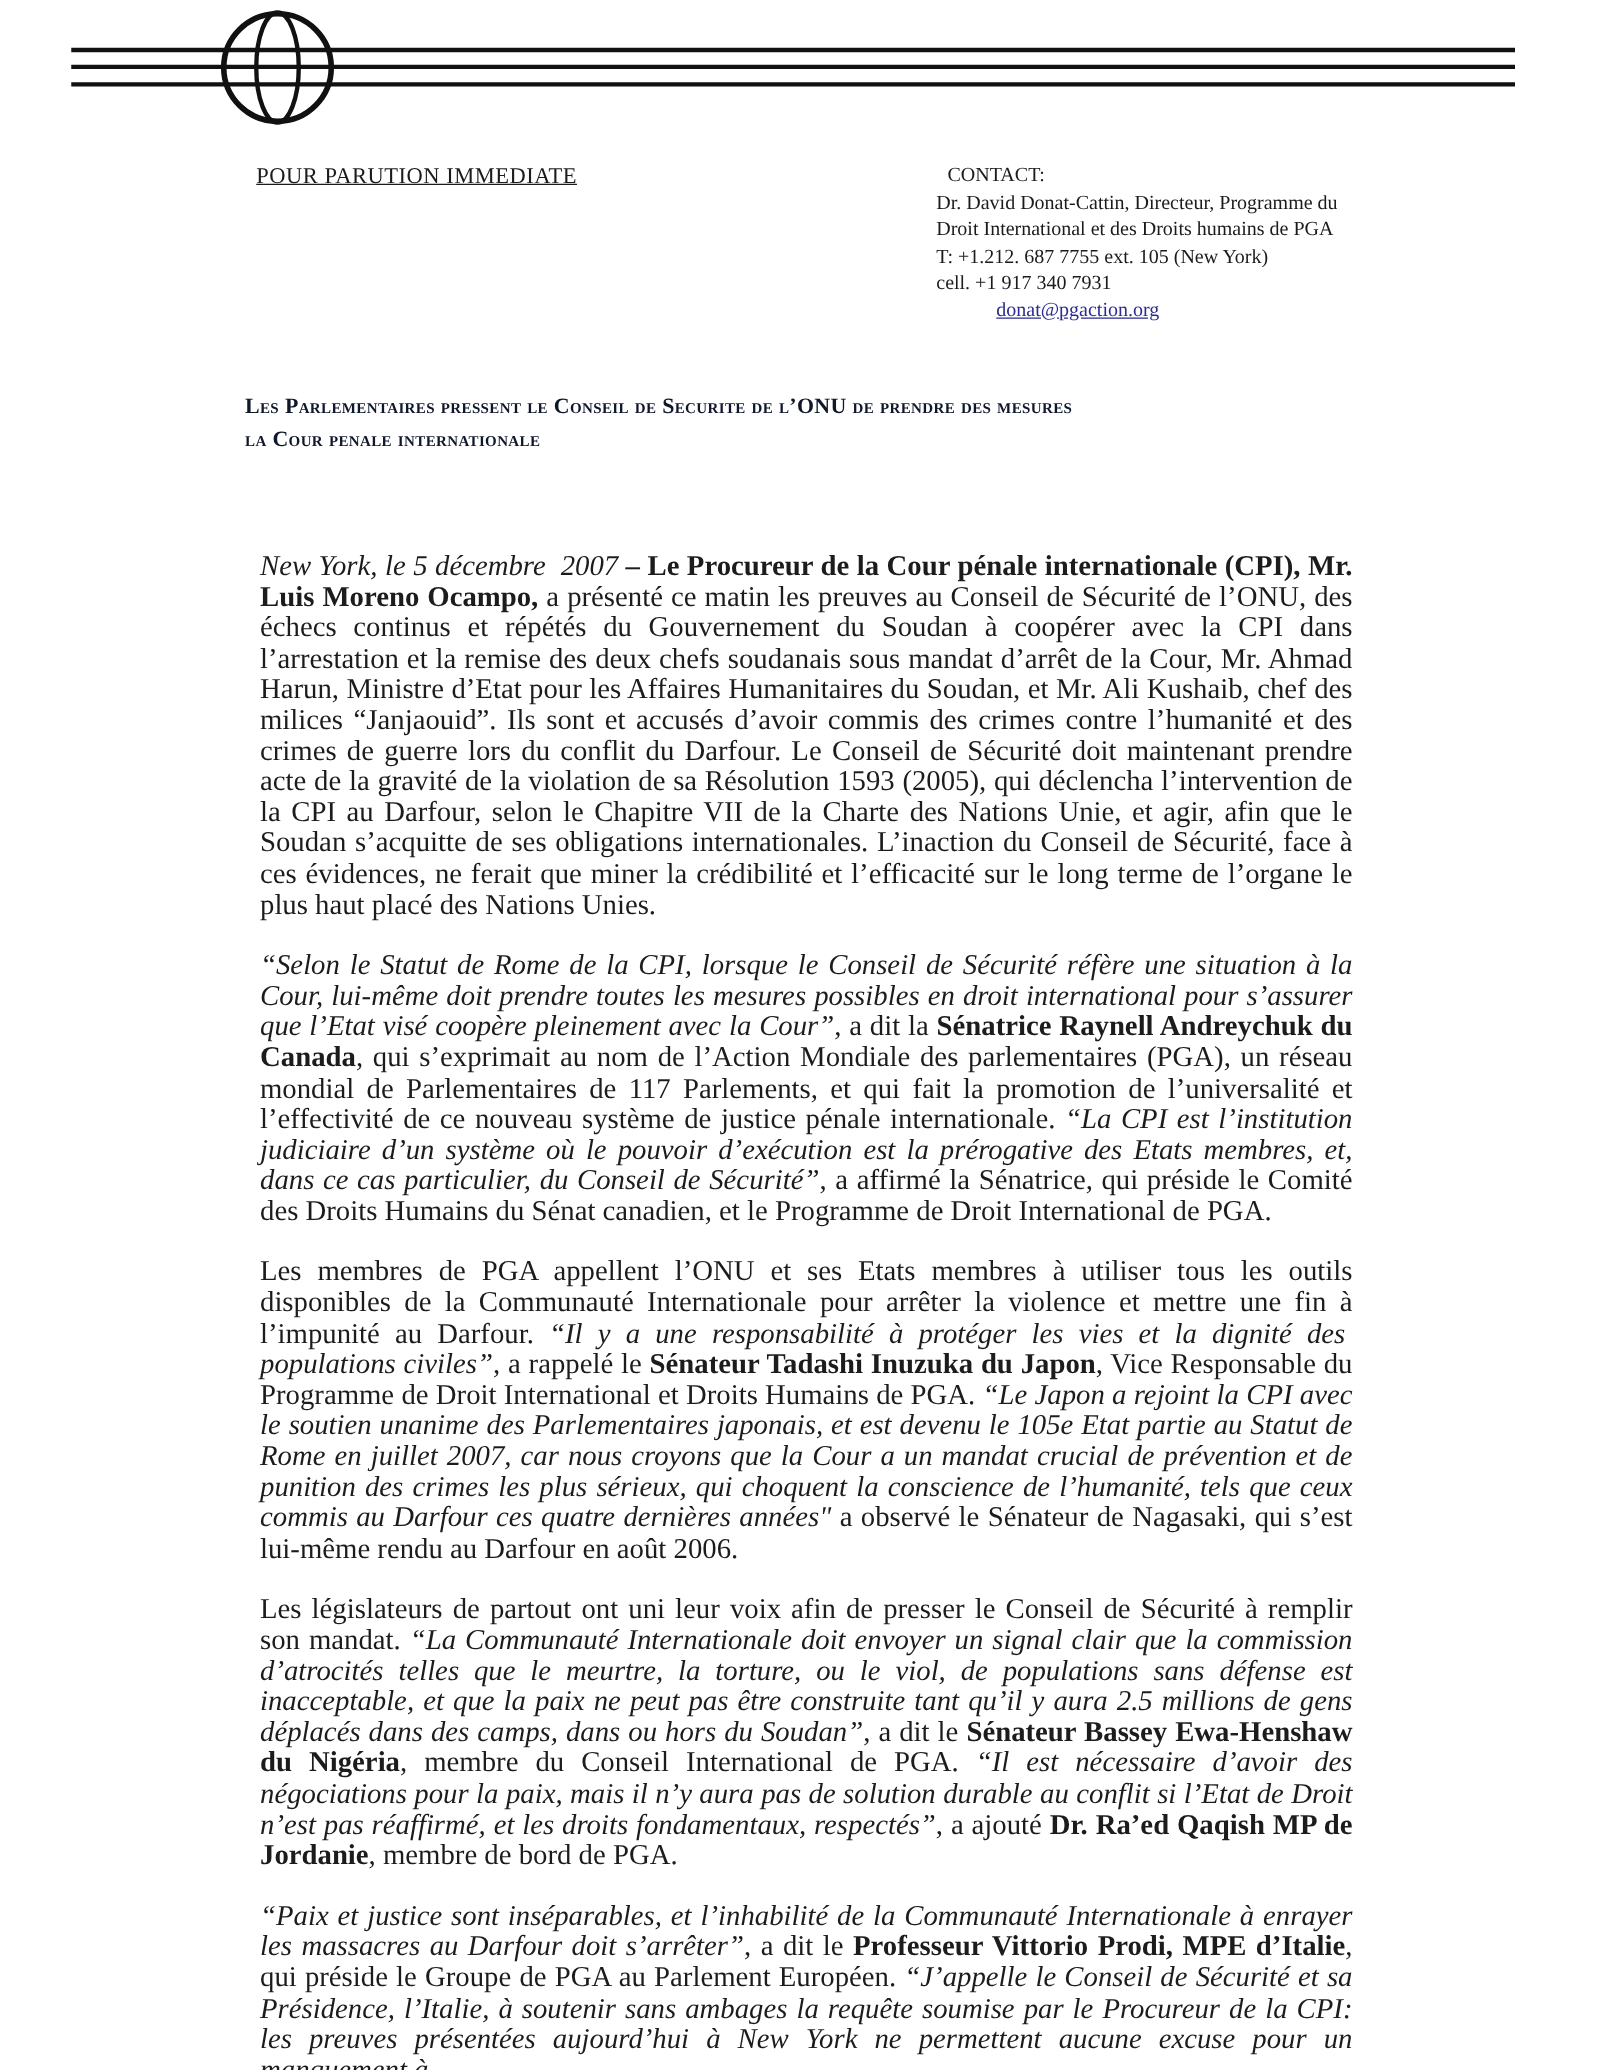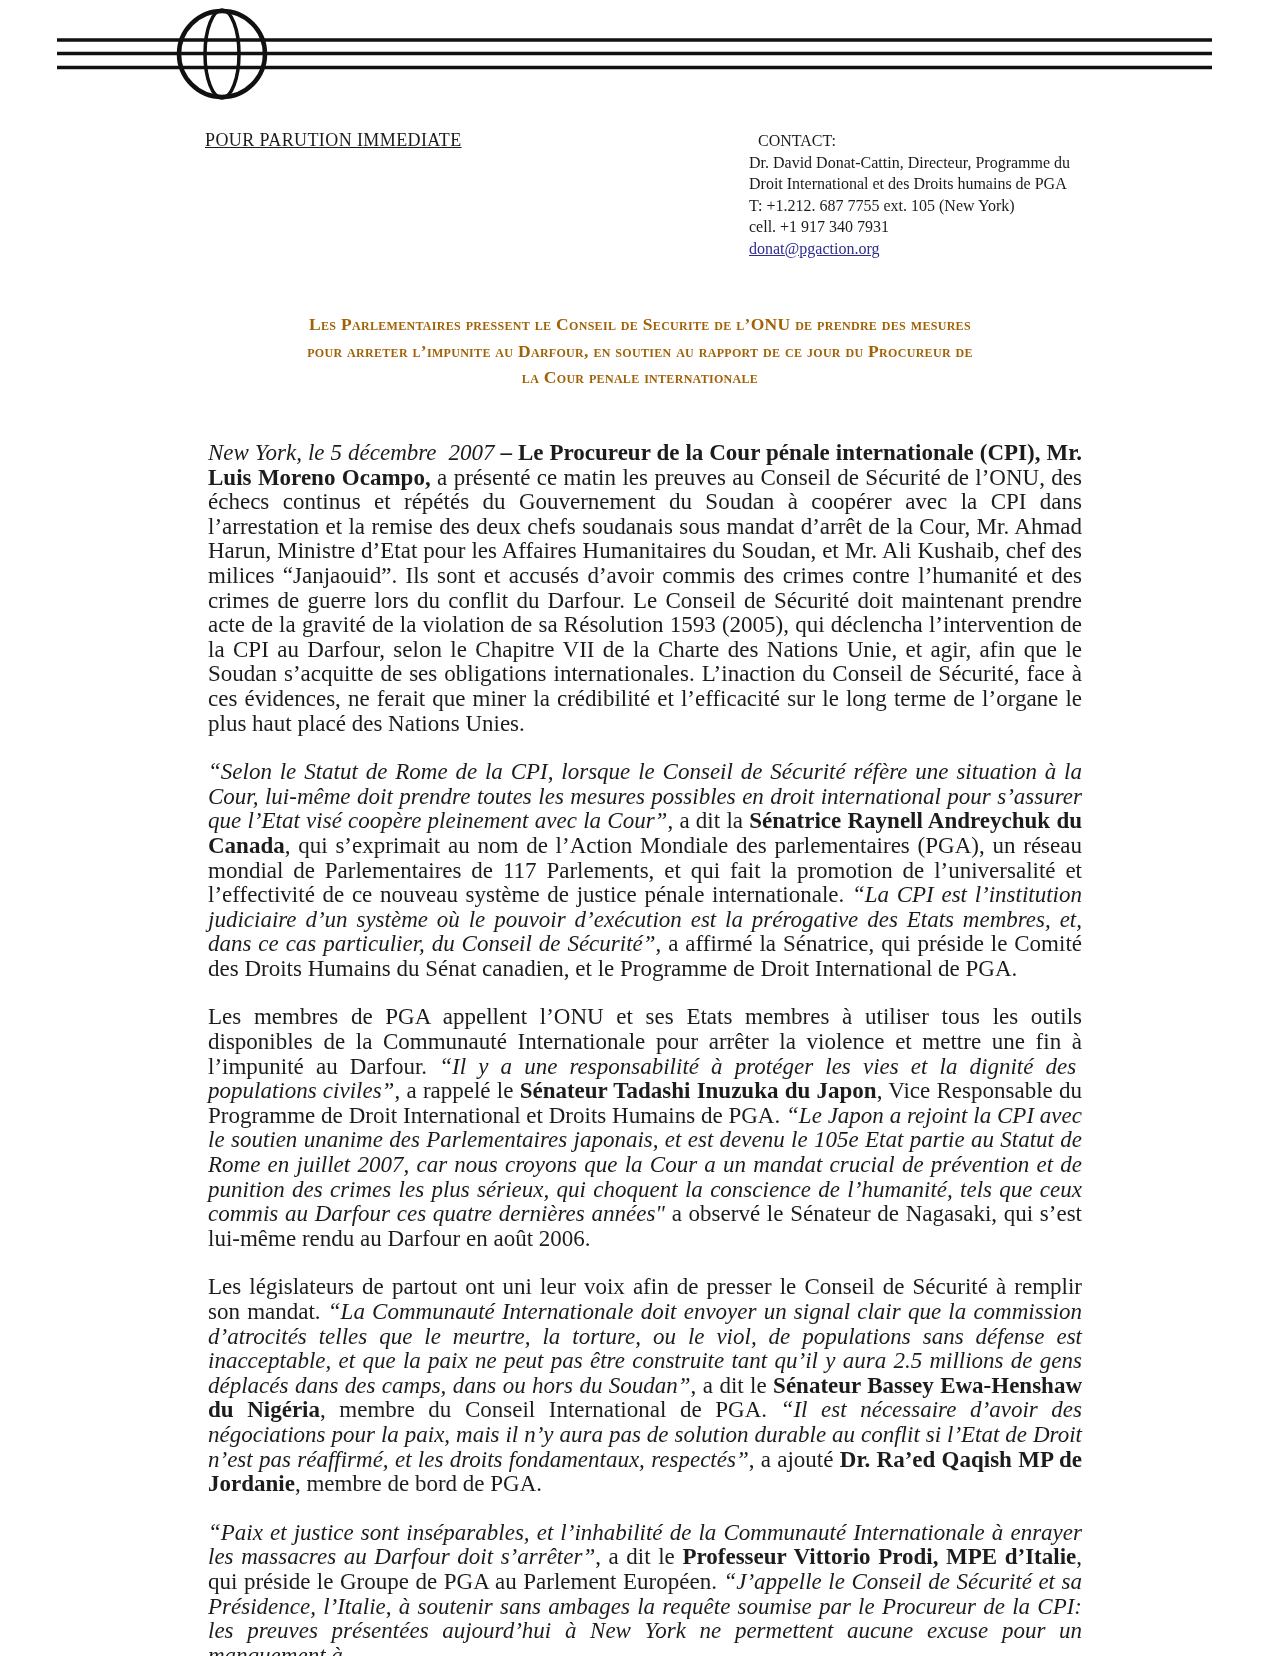--- a/index.html
+++ b/index.html
@@ -21,30 +21,29 @@
     text-decoration: underline;
     color: #1b1b1b;
   }
 
   .contact {
     position: absolute; left: 749px; top: 130px;
     width: 370px; font-size: 16px; line-height: 21.5px;
     color: #1b1b1b;
   }
   .contact-heading { margin-left: 9px; }
-  .email { text-decoration: underline; cursor: pointer; display: inline-block; margin-top: 0px; }
+  .email { text-decoration: underline; cursor: pointer; display: inline-block; margin-top: 0px; margin-left: 48px; }
 
   .title {
     position: absolute; left: 196px; top: 311px; width: 888px;
-    text-align: center;
     font-size: 17.5px; font-weight: bold;
     font-variant: small-caps;
     letter-spacing: 0.3px;
     line-height: 26.5px;
-    color: #a16207;
+    color: #0f172a;
   }
 
   .body-text {
     position: absolute; left: 208px; top: 441px; width: 874px;
     font-size: 23px; line-height: 24.6px;
     text-align: justify;
   }
   .para { margin: 0 0 24px 0; }
   .run-regular { }
   .run-italic { font-style: italic; }
@@ -75,21 +74,20 @@
         <div>Dr. David Donat-Cattin, Directeur, Programme du</div>
         <div>Droit International et des Droits humains de PGA</div>
         <div>T: +1.212. 687 7755 ext. 105 (New York)</div>
         <div>cell. +1 917 340 7931</div>
       </div>
     <a class="email" style="color: rgb(43, 43, 145);">donat@pgaction.org</a>
   </div>
 
   <div class="title">
       <div>Les Parlementaires pressent le Conseil de Securite de l’ONU de prendre des mesures</div>
-      <div>pour arreter l’impunite au Darfour, en soutien au rapport de ce jour du Procureur de</div>
       <div>la Cour penale internationale</div>
     </div>
 
   <div class="body-text">
       <p class="para"><span class="run-italic">New York, le 5 décembre&nbsp; 2007 </span><span class="run-bold">– Le Procureur de la Cour pénale internationale (CPI), Mr. Luis Moreno Ocampo,</span><span class="run-regular"> a présenté ce matin les preuves au Conseil de Sécurité de l’ONU, des échecs continus et répétés du Gouvernement du Soudan à coopérer avec la CPI dans l’arrestation et la remise des deux chefs soudanais sous mandat d’arrêt de la Cour, Mr. Ahmad Harun, Ministre d’Etat pour les Affaires Humanitaires du Soudan, et Mr. Ali Kushaib, chef des milices “Janjaouid”. Ils sont et accusés d’avoir commis des crimes contre l’humanité et des crimes de guerre lors du conflit du Darfour. Le Conseil de Sécurité doit maintenant prendre acte de la gravité de la violation de sa Résolution 1593 (2005), qui déclencha l’intervention de la CPI au Darfour, selon le Chapitre VII de la Charte des Nations Unie, et agir, afin que le Soudan s’acquitte de ses obligations internationales. L’inaction du Conseil de Sécurité, face à ces évidences, ne ferait que miner la crédibilité et l’efficacité sur le long terme de l’organe le plus haut placé des Nations Unies.</span></p>
       <p class="para"><span class="run-italic">“Selon le Statut de Rome de la CPI, lorsque le Conseil de Sécurité réfère une situation à la Cour, lui-même doit prendre toutes les mesures possibles en droit international pour s’assurer que l’Etat visé coopère pleinement avec la Cour”</span><span class="run-regular">, a dit la </span><span class="run-bold">Sénatrice Raynell Andreychuk du Canada</span><span class="run-regular">, qui s’exprimait au nom de l’Action Mondiale des parlementaires (PGA), un réseau mondial de Parlementaires de 117 Parlements, et qui fait la promotion de l’universalité et l’effectivité de ce nouveau système de justice pénale internationale. </span><span class="run-italic">“La CPI est l’institution judiciaire d’un système où le pouvoir d’exécution est la prérogative des Etats membres, et, dans ce cas particulier, du Conseil de Sécurité”</span><span class="run-regular">, a affirmé la Sénatrice, qui préside le Comité des Droits Humains du Sénat canadien, et le Programme de Droit International de PGA.</span></p>
       <p class="para"><span class="run-regular">Les membres de PGA appellent l’ONU et ses Etats membres à utiliser tous les outils disponibles de la Communauté Internationale pour arrêter la violence et mettre une fin à l’impunité au Darfour. </span><span class="run-italic">“Il y a une responsabilité à protéger les vies et la dignité des&nbsp; populations civiles”</span><span class="run-regular">, a rappelé le </span><span class="run-bold">Sénateur Tadashi Inuzuka du Japon</span><span class="run-regular">, Vice Responsable du Programme de Droit International et Droits Humains de PGA. </span><span class="run-italic">“Le Japon a rejoint la CPI avec le soutien unanime des Parlementaires japonais, et est devenu le 105e Etat partie au Statut de Rome en juillet 2007, car nous croyons que la Cour a un mandat crucial de prévention et de punition des crimes les plus sérieux, qui choquent la conscience de l’humanité, tels que ceux commis au Darfour ces quatre dernières années"</span><span class="run-regular"> a observé le Sénateur de Nagasaki, qui s’est lui-même rendu au Darfour en août 2006.</span></p>
       <p class="para"><span class="run-regular">Les législateurs de partout ont uni leur voix afin de presser le Conseil de Sécurité à remplir son mandat. </span><span class="run-italic">“La Communauté Internationale doit envoyer un signal clair que la commission d’atrocités telles que le meurtre, la torture, ou le viol, de populations sans défense est inacceptable, et que la paix ne peut pas être construite tant qu’il y aura 2.5 millions de gens déplacés dans des camps, dans ou hors du Soudan”</span><span class="run-regular">, a dit le </span><span class="run-bold">Sénateur Bassey Ewa-Henshaw du Nigéria</span><span class="run-regular">, membre du Conseil International de PGA. </span><span class="run-italic">“Il est nécessaire d’avoir des négociations pour la paix, mais il n’y aura pas de solution durable au conflit si l’Etat de Droit n’est pas réaffirmé, et les droits fondamentaux, respectés”</span><span class="run-regular">, a ajouté </span><span class="run-bold">Dr. Ra’ed Qaqish MP de Jordanie</span><span class="run-regular">, membre de bord de PGA.</span></p>
       <p class="para"><span class="run-italic">“Paix et justice sont inséparables, et l’inhabilité de la Communauté Internationale à enrayer les massacres au Darfour doit s’arrêter”</span><span class="run-regular">, a dit le </span><span class="run-bold">Professeur Vittorio Prodi, MPE d’Italie</span><span class="run-regular">, qui préside le Groupe de PGA au Parlement Européen. </span><span class="run-italic">“J’appelle le Conseil de Sécurité et sa Présidence, l’Italie, à soutenir sans ambages la requête soumise par le Procureur de la CPI: les preuves présentées aujourd’hui à New York ne permettent aucune excuse pour un manquement à</span></p>
     </div>

